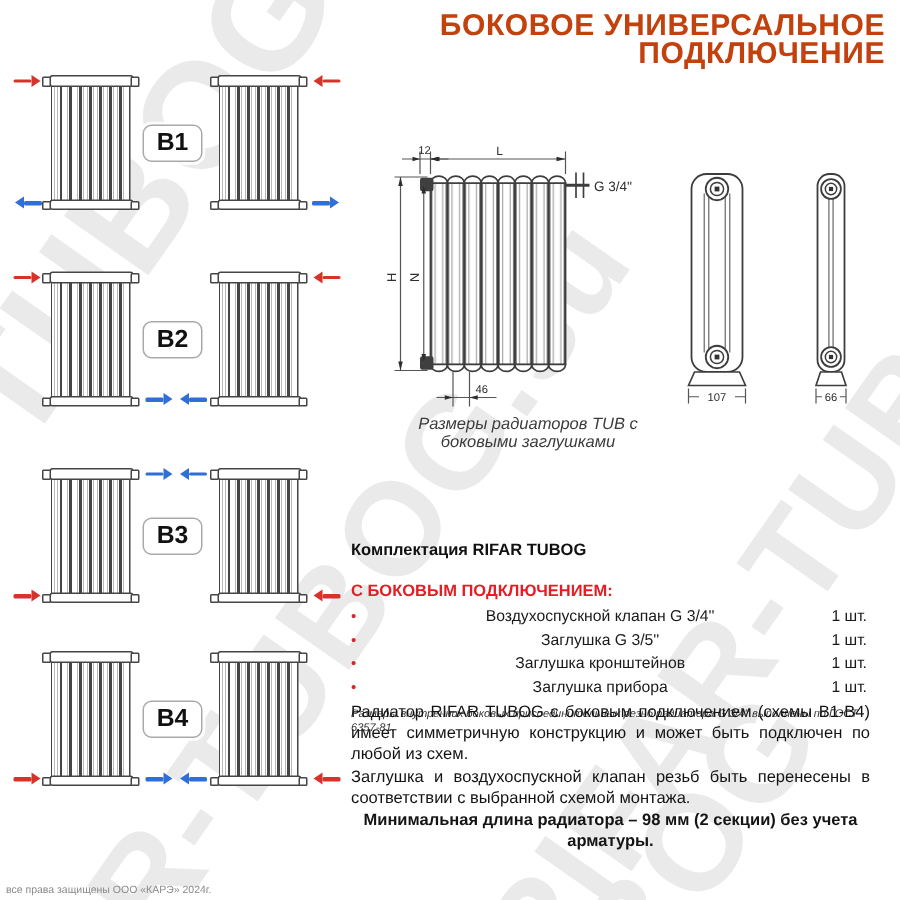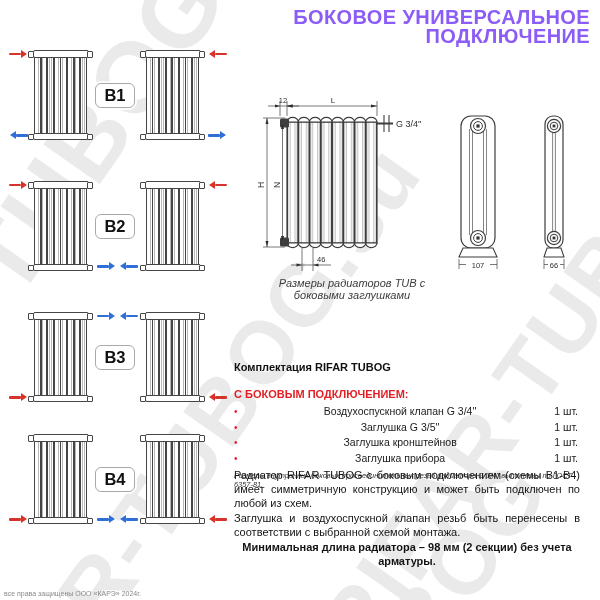--- a/index.html
+++ b/index.html
@@ -4,21 +4,21 @@
 <style>
   html,body{margin:0;padding:0;}
   body{width:600px;height:600px;position:relative;overflow:hidden;background:#fff;
        font-family:"Liberation Sans", sans-serif;color:#1a1a1a;}
   .layer{position:absolute;inset:0;}
   
   .wm{position:absolute;font-weight:800;color:#eaeaea;white-space:nowrap;
       letter-spacing:2px;z-index:0;user-select:none;line-height:1;}
   
   .title{position:absolute;top:8px;right:10px;text-align:right;z-index:3;
-         font-weight:800;font-size:20px;line-height:19px;letter-spacing:.4px;color:#8b5cf6;}
+         font-weight:800;font-size:20px;line-height:19px;letter-spacing:.4px;color:#c2410c;}
   
   #schemes{position:absolute;inset:0;z-index:2;}
   .scheme{position:absolute;left:0;width:230px;height:90px;}
   .radiator{position:absolute;top:0;width:65px;height:90px;}
   .rad-left{left:28px;}  .rad-right{left:140px;}
   .rad-bar{position:absolute;left:4.5px;right:4.5px;height:7.5px;background:#fff;
            border:1.6px solid #454545;border-radius:2px;z-index:2;box-sizing:border-box;}
   .rad-top{top:0;} .rad-bot{bottom:0;}
   .rad-bar::before,.rad-bar::after{content:"";position:absolute;top:0.4px;width:4px;height:4.6px;
            background:#fff;border:1.3px solid #454545;border-radius:1px;}

